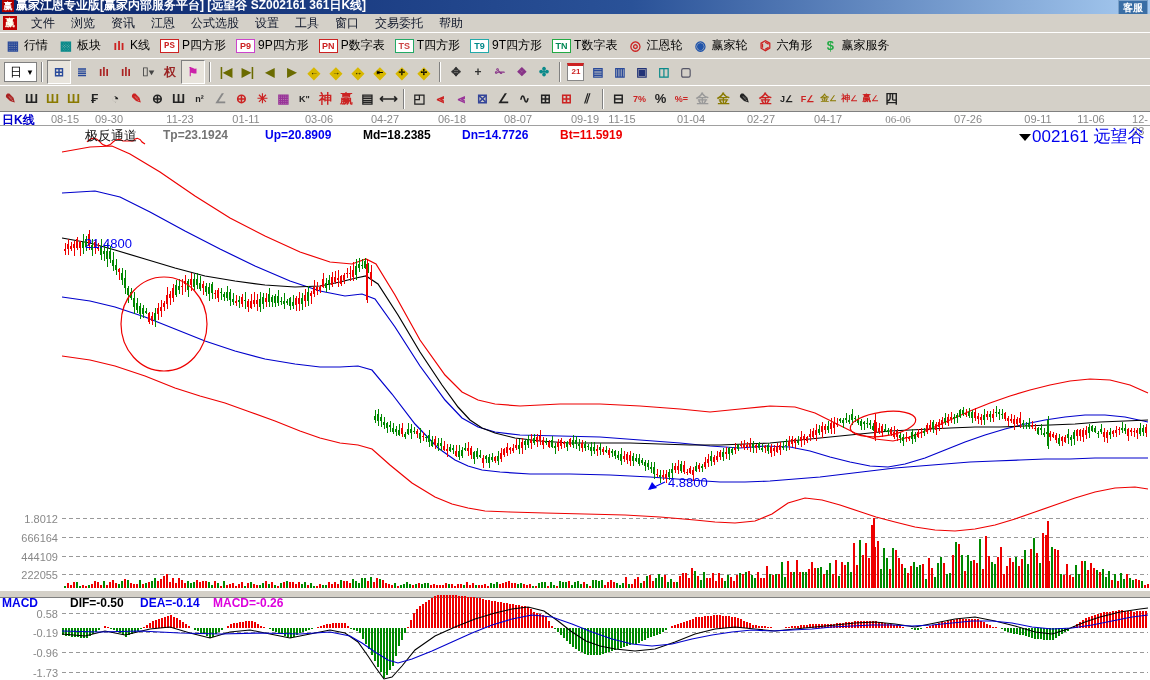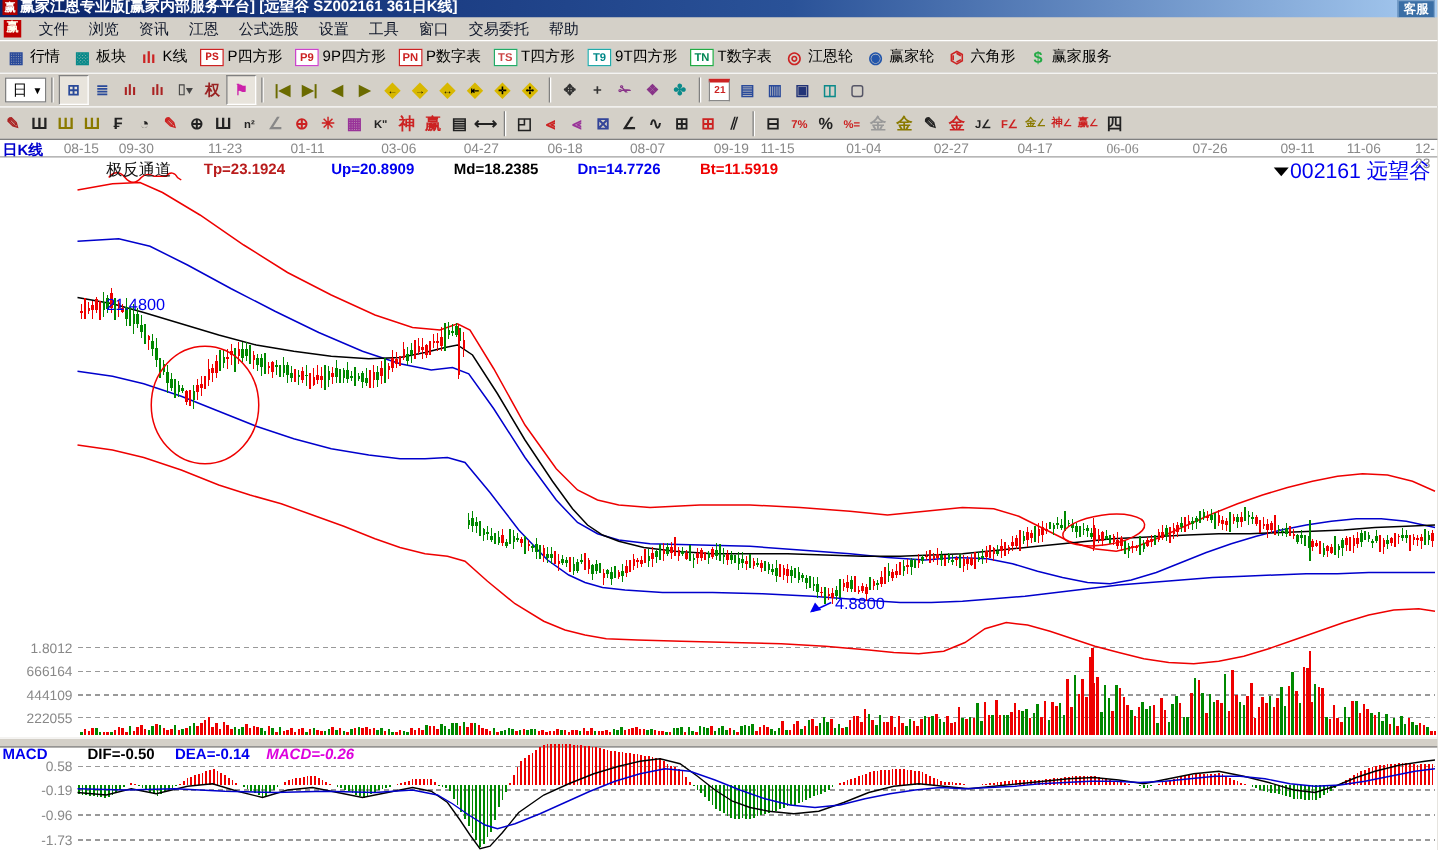--- a/index.html
+++ b/index.html
@@ -388,37 +388,37 @@
     <span class="date-label" style="left: 585px;">09-19</span>
     <span class="date-label" style="left: 622px;">11-15</span>
     <span class="date-label" style="left: 691px;">01-04</span>
     <span class="date-label" style="left: 761px;">02-27</span>
     <span class="date-label" style="left: 828px;">04-17</span>
     <span class="date-label" style="left: 898px; font-family: Liberation Serif, serif;">06-06</span>
     <span class="date-label" style="left: 968px;">07-26</span>
     <span class="date-label" style="left: 1038px;">09-11</span>
     <span class="date-label" style="left: 1091px;">11-06</span>
     <span class="date-label" style="left: 1140px;">12-23</span>
-    <span class="indic-val" style="left: 163px; color: #b91c1c;">Tp=23.1924</span>
+    <span class="indic-val" style="left: 163px; color: #737373;">Tp=23.1924</span>
     <span class="indic-val" style="left: 265px; color: rgb(0, 0, 238);">Up=20.8909</span>
     <span class="indic-val" style="left: 363px; color: rgb(0, 0, 0);">Md=18.2385</span>
     <span class="indic-val" style="left: 462px; color: rgb(0, 0, 238);">Dn=14.7726</span>
     <span class="indic-val" style="left: 560px; color: rgb(238, 0, 0);">Bt=11.5919</span>
     <span class="axis-label" style="left: 2px; top: 401px;">1.8012</span>
     <span class="axis-label" style="left: 2px; top: 420px;">666164</span>
     <span class="axis-label" style="left: 2px; top: 439px;">444109</span>
     <span class="axis-label" style="left: 2px; top: 457px;">222055</span>
     <span class="axis-label" style="left: 2px; top: 496px;">0.58</span>
     <span class="axis-label" style="left: 2px; top: 515px;">-0.19</span>
     <span class="axis-label" style="left: 2px; top: 535px;">-0.96</span>
     <span class="axis-label" style="left: 2px; top: 555px;">-1.73</span>
     <span class="macd-val" style="left: 2px; color: rgb(0, 0, 238);">MACD</span>
     <span class="macd-val" style="left: 70px; color: rgb(0, 0, 0);">DIF=-0.50</span>
     <span class="macd-val" style="left: 140px; color: rgb(0, 0, 238); text-align: center;">DEA=-0.14</span>
-    <span class="macd-val" style="left: 213px; color: rgb(221, 0, 221); font-style: italic;">MACD=-0.26</span>
+    <span class="macd-val" style="left: 213px; color: rgb(221, 0, 221);">MACD=-0.26</span>
   </div>
 
 <svg id="chart-svg" viewBox="0 0 1150 680" xmlns="http://www.w3.org/2000/svg">
     <line x1="62" y1="518" x2="1148" y2="518" stroke="#999999" stroke-width="1" stroke-dasharray="4 3" shape-rendering="crispEdges"></line>
     <line x1="62" y1="537" x2="1148" y2="537" stroke="#999999" stroke-width="1" stroke-dasharray="4 3" shape-rendering="crispEdges"></line>
     <line x1="62" y1="556" x2="1148" y2="556" stroke="#999999" stroke-width="1" stroke-dasharray="4 3" shape-rendering="crispEdges"></line>
     <line x1="62" y1="574" x2="1148" y2="574" stroke="#999999" stroke-width="1" stroke-dasharray="4 3" shape-rendering="crispEdges"></line>
     <line x1="62" y1="613" x2="1148" y2="613" stroke="#999999" stroke-width="1" stroke-dasharray="4 3" shape-rendering="crispEdges"></line>
     <line x1="62" y1="632" x2="1148" y2="632" stroke="#999999" stroke-width="1" stroke-dasharray="4 3" shape-rendering="crispEdges"></line>
     <line x1="62" y1="652" x2="1148" y2="652" stroke="#999999" stroke-width="1" stroke-dasharray="4 3" shape-rendering="crispEdges"></line>

